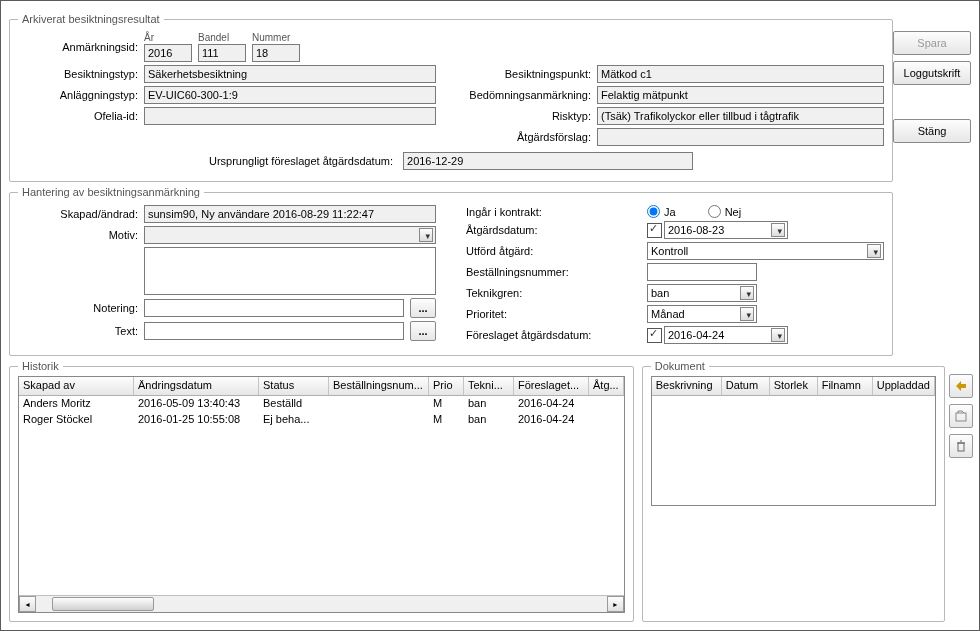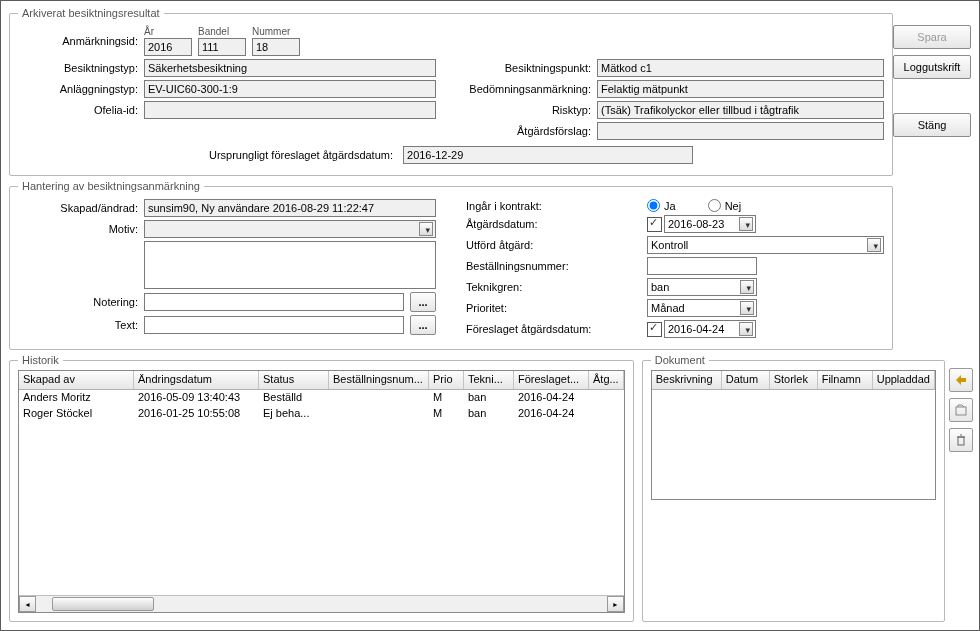--- a/index.html
+++ b/index.html
@@ -2,21 +2,21 @@
 <html><head>
 <meta charset="utf-8">
 <style>
 html,body{margin:0;padding:0;font-family:Tahoma,Arial,sans-serif;font-size:11px;background:#fff;color:#000}
 .window{width:980px;height:631px;border:1px solid #5a5a5a;box-sizing:border-box;position:relative;display:flex;flex-direction:column;background:#fff}
 .titlebar{height:24px;background:linear-gradient(#fdfdfd,#e9e9e9);border-bottom:1px solid #b0b0b0;display:flex;align-items:center;padding:0 4px}
 .titlebar .icon{width:16px;height:16px;margin-right:6px;display:inline-block}
 .titlebar .title{flex:1;font-size:12px}
 .winbtns{display:flex;gap:4px}
 .winbtn{width:28px;height:16px;border:1px solid #8a8a8a;background:linear-gradient(#fff,#e0e0e0);border-radius:2px;display:flex;align-items:center;justify-content:center;font-size:10px;cursor:default}
-.body{flex:1;display:flex;padding:6px 8px 8px 8px;gap:0;overflow:hidden}
+.body{flex:1;display:flex;padding:12px 8px 8px 8px;gap:0;overflow:hidden}
 .left{flex:1;display:flex;flex-direction:column;gap:4px;min-width:0}
 .right{width:78px;display:flex;flex-direction:column;gap:6px;padding-top:18px}
 .btn{height:22px;border:1px solid #8a8a8a;background:linear-gradient(#fdfdfd,#e6e6e6);border-radius:2px;display:flex;align-items:center;justify-content:center;font-size:11px;cursor:default}
 .btn.disabled{color:#9a9a9a}
 fieldset{border:1px solid #b8b8b8;border-radius:2px;margin:0;padding:4px 8px 8px 8px}
 legend{font-size:11px;padding:0 4px;color:#555}
 .row{display:flex;align-items:center;margin:3px 0;gap:6px}
 .lab{text-align:right;color:#000}
 .lab1{width:120px;flex:0 0 120px}
 .lab2{width:125px;flex:0 0 125px}
@@ -28,21 +28,21 @@
 .sel::before{content:"▾";position:absolute;right:5px;top:1px;font-size:9px;color:#333;z-index:1}
 .dots{width:24px;height:18px;border:1px solid #888;background:linear-gradient(#fdfdfd,#e6e6e6);display:flex;align-items:center;justify-content:center;font-weight:bold;border-radius:2px}
 .cols{display:flex;gap:30px}
 .col{flex:1}
 .small{width:48px}
 .radio{display:flex;align-items:center;gap:4px}
 .radio input{margin:0}
 .chk{display:inline-block;width:13px;height:13px;border:1px solid #555;margin-right:2px;position:relative;background:#fff;vertical-align:middle}
 .chk::after{content:"✓";position:absolute;top:-2px;left:1px;font-size:11px;color:#333}
 .date{display:flex;align-items:center}
-.date .sel{width:92px}
+.date .sel{width:124px}
 .mini{font-size:10px;color:#555;margin-bottom:1px}
 .grid{border:1px solid #888;background:#fff;height:140px;overflow:hidden;position:relative}
 .ghead{display:flex;background:linear-gradient(#fdfdfd,#e6e6e6);border-bottom:1px solid #b0b0b0;height:18px}
 .gh{border-right:1px solid #c4c4c4;padding:2px 4px;overflow:hidden;white-space:nowrap;box-sizing:border-box}
 .gbody{overflow:auto}
 .gr{display:flex;height:16px}
 .gc{padding:1px 4px;overflow:hidden;white-space:nowrap;box-sizing:border-box}
 .hscroll{position:absolute;bottom:0;left:0;right:0;height:16px;background:#f0f0f0;border-top:1px solid #c0c0c0;display:flex;align-items:center}
 .hscroll .thumb{width:100px;height:12px;background:linear-gradient(#fdfdfd,#d0d0d0);border:1px solid #999;margin-left:16px;border-radius:2px}
 .hscroll .arr{width:15px;height:14px;border:1px solid #999;background:linear-gradient(#fdfdfd,#e0e0e0);display:flex;align-items:center;justify-content:center;font-size:8px}

